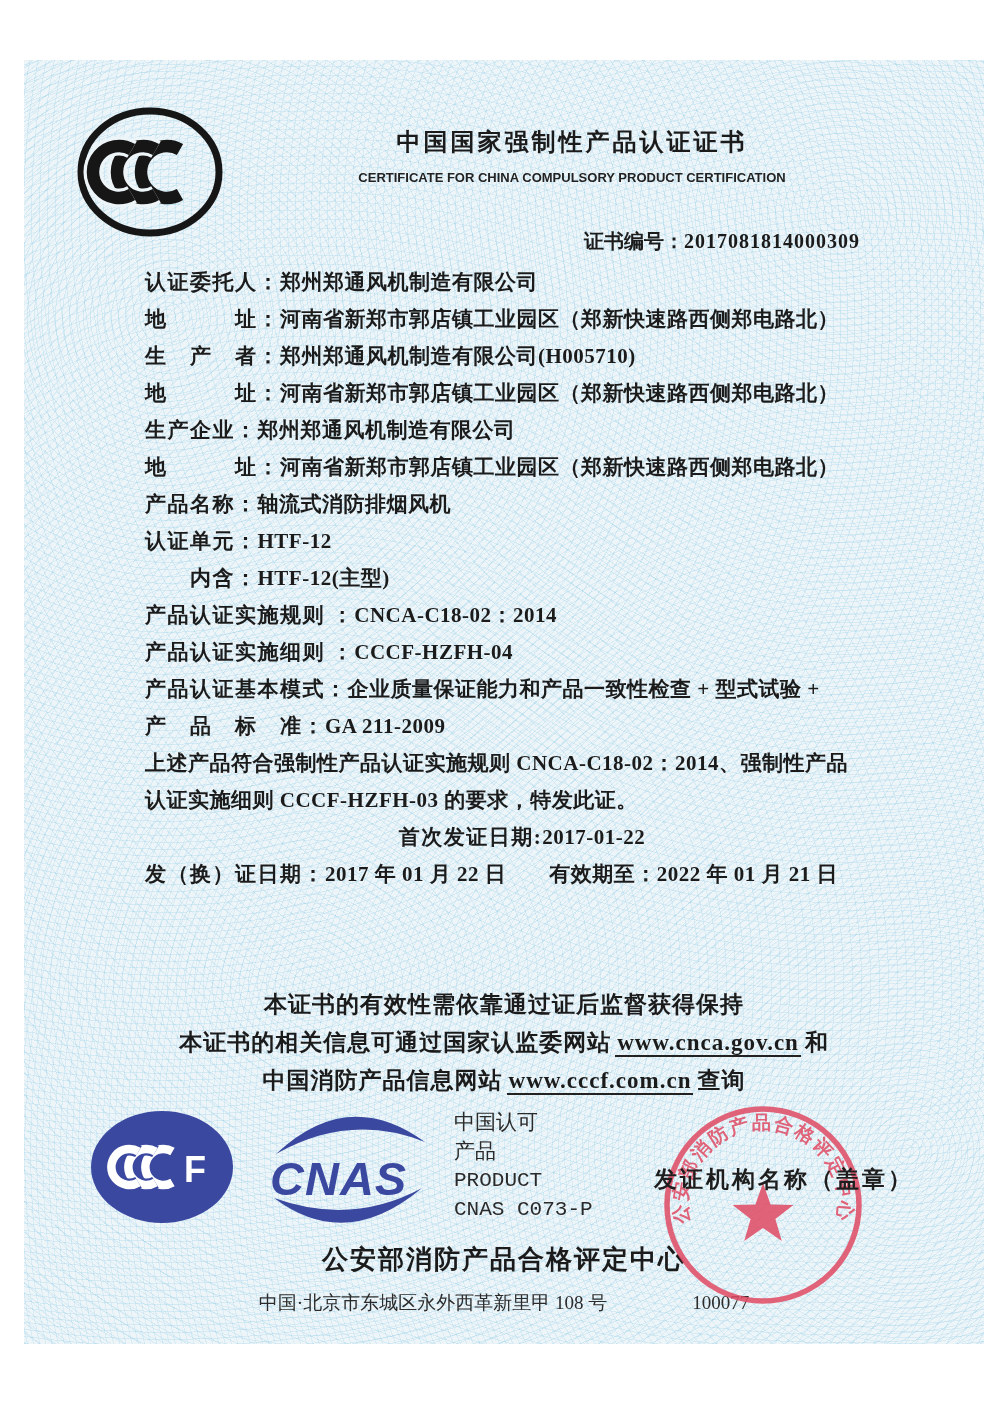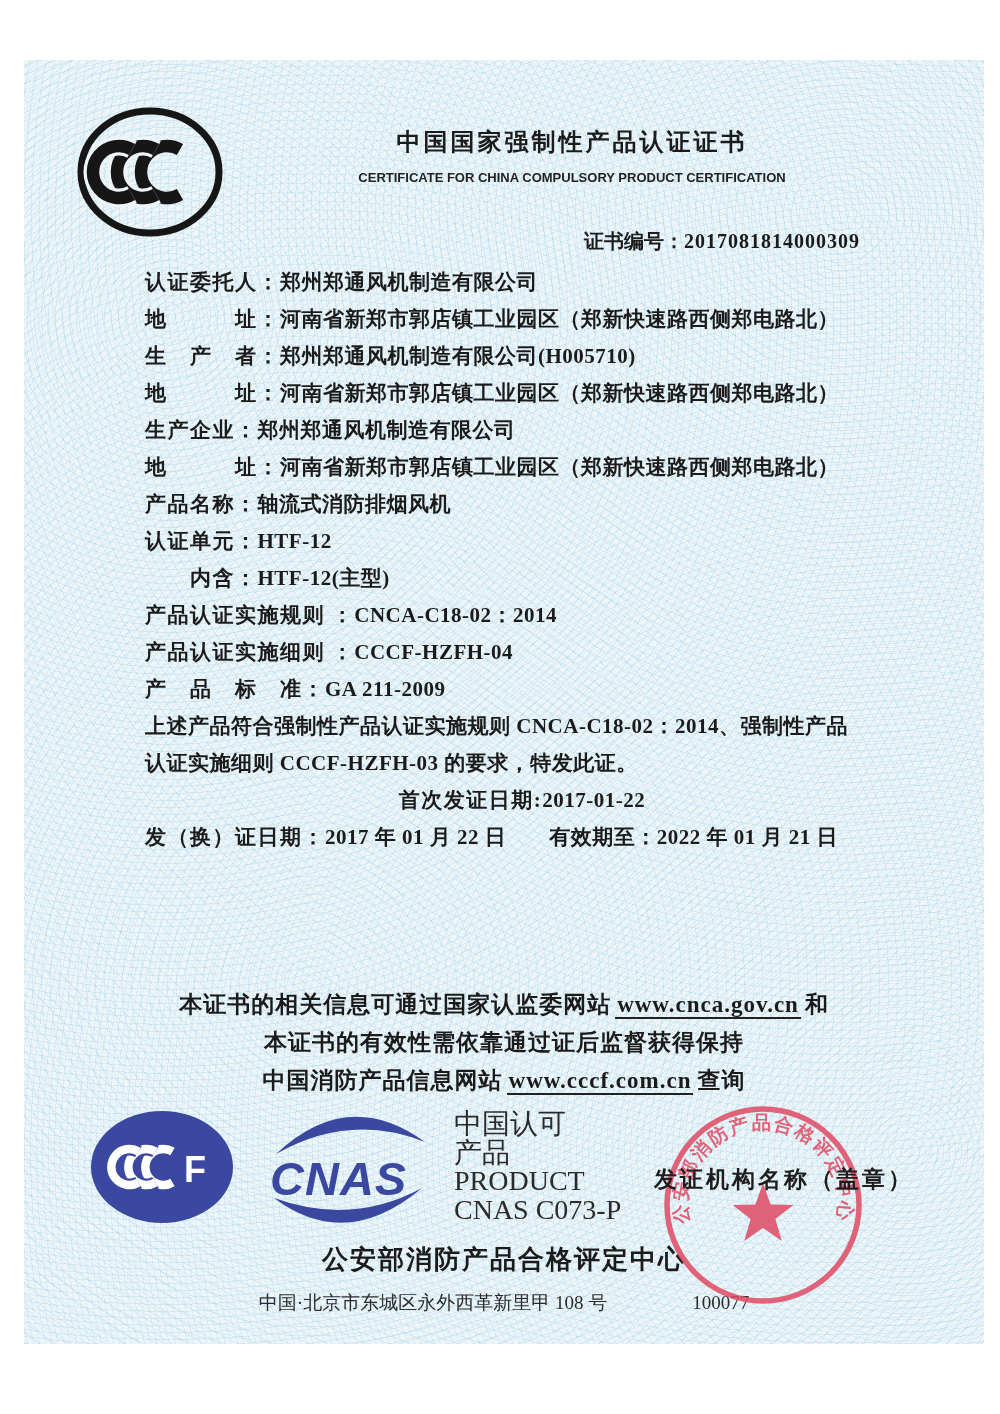--- a/index.html
+++ b/index.html
@@ -26,22 +26,22 @@
   .cert-no .num{letter-spacing:1px;}
   .fields{position:absolute;left:121px;top:204px;width:724px;font-size:21px;font-weight:bold;line-height:37px;}
   .fields .lbl{letter-spacing:1.5px;}
   .fields .val{letter-spacing:0.5px;}
   .fields .line.center{text-align:center;padding-left:30px;}
   .footer-notes{position:absolute;left:0;top:926px;width:100%;text-align:center;
     font-size:23px;font-weight:bold;line-height:38px;letter-spacing:1px;}
   .footer-notes .link{border-bottom:2px solid #222;padding:0 2px;margin:0 4px;}
   .cccf-logo{position:absolute;left:64px;top:1048px;}
   .cnas-logo{position:absolute;left:238px;top:1042px;}
-  .accred{position:absolute;left:430px;top:1050px;font-size:28px;line-height:28.5px;color:#2a2a2a;
-    font-family:Liberation Serif, serif;}
+  .accred{position:absolute;left:430px;top:1050px;font-size:21px;line-height:28.5px;color:#2a2a2a;
+    font-family:Liberation Mono, monospace;}
   .stamp{position:absolute;left:634px;top:1040px;z-index:1;}
   .stamp-overlay{position:absolute;left:630px;top:1104px;width:290px;z-index:2;
     font-size:23px;font-weight:bold;letter-spacing:3px;color:#1d1d1d;}
   .bottom-block{position:absolute;left:0;top:1182px;width:100%;text-align:center;}
   .issuer-name{font-size:26px;font-weight:bold;letter-spacing:2px;}
   .issuer-addr{margin-top:13px;font-size:19px;color:#2b2b2b;}
   .issuer-addr .zip{margin-left:85px;}
   .issuer-url{margin-top:7px;font-size:19px;color:#2b2b2b;}
 </style>
 </head>
@@ -72,30 +72,31 @@
     <div class="line"><span class="lbl">地　　　址：</span><span class="val">河南省新郑市郭店镇工业园区（郑新快速路西侧郑电路北）</span></div>
     <div class="line"><span class="lbl">生　产　者：</span><span class="val">郑州郑通风机制造有限公司(H005710)</span></div>
     <div class="line"><span class="lbl">地　　　址：</span><span class="val">河南省新郑市郭店镇工业园区（郑新快速路西侧郑电路北）</span></div>
     <div class="line"><span class="lbl">生产企业：</span><span class="val">郑州郑通风机制造有限公司</span></div>
     <div class="line"><span class="lbl">地　　　址：</span><span class="val">河南省新郑市郭店镇工业园区（郑新快速路西侧郑电路北）</span></div>
     <div class="line"><span class="lbl">产品名称：</span><span class="val">轴流式消防排烟风机</span></div>
     <div class="line"><span class="lbl">认证单元：</span><span class="val">HTF-12</span></div>
     <div class="line"><span class="lbl">　　内含：</span><span class="val">HTF-12(主型)</span></div>
     <div class="line"><span class="lbl">产品认证实施规则 ：</span><span class="val">CNCA-C18-02：2014</span></div>
     <div class="line"><span class="lbl">产品认证实施细则 ：</span><span class="val">CCCF-HZFH-04</span></div>
+    <div class="line"><span class="lbl">产品认证基本模式：</span><span class="val">企业质量保证能力和产品一致性检查 + 型式试验 +</span></div>
     <div class="line"><span class="lbl">产　品　标　准：</span><span class="val">GA 211-2009</span></div>
     <div class="line"><span class="val">上述产品符合强制性产品认证实施规则 CNCA-C18-02：2014、强制性产品</span></div>
     <div class="line"><span class="val">认证实施细则 CCCF-HZFH-03 的要求，特发此证。</span></div>
     <div class="line center"><span class="lbl">首次发证日期:</span><span class="val">2017-01-22</span></div>
     <div class="line"><span class="lbl">发（换）证日期：</span><span class="val">2017 年 01 月 22 日　　有效期至：2022 年 01 月 21 日</span></div>
   </div>
 
   <div class="footer-notes">
+    <div>本证书的有效性需依靠通过证后监督获得保持</div>
     <div><span>本证书的相关信息可通过国家认监委网站</span><span class="link">www.cnca.gov.cn</span><span>和</span></div>
-    <div>本证书的有效性需依靠通过证后监督获得保持</div>
     <div><span>中国消防产品信息网站</span><span class="link">www.cccf.com.cn</span><span>查询</span></div>
   </div>
 
   <svg class="cccf-logo" width="148" height="118" viewBox="0 0 148 118">
     <ellipse cx="74" cy="59" rx="71" ry="56" fill="#3a48a0"></ellipse>
     <path d="M84.5,43.5 A18,18 0 1 0 84.5,74.5" fill="none" stroke="#ffffff" stroke-width="8.5"></path>
     <path d="M67.5,43.5 A18,18 0 1 0 67.5,74.5" fill="none" stroke="#3a48a0" stroke-width="13"></path>
     <path d="M67.5,43.5 A18,18 0 1 0 67.5,74.5" fill="none" stroke="#ffffff" stroke-width="8.5"></path>
     <path d="M50.5,43.5 A18,18 0 1 0 50.5,74.5" fill="none" stroke="#3a48a0" stroke-width="13"></path>
     <path d="M50.5,43.5 A18,18 0 1 0 50.5,74.5" fill="none" stroke="#ffffff" stroke-width="8.5"></path>

